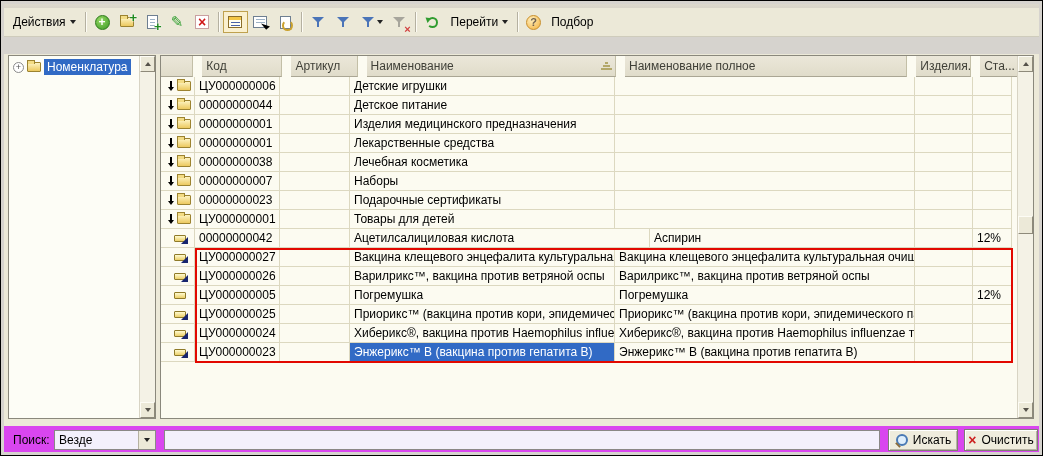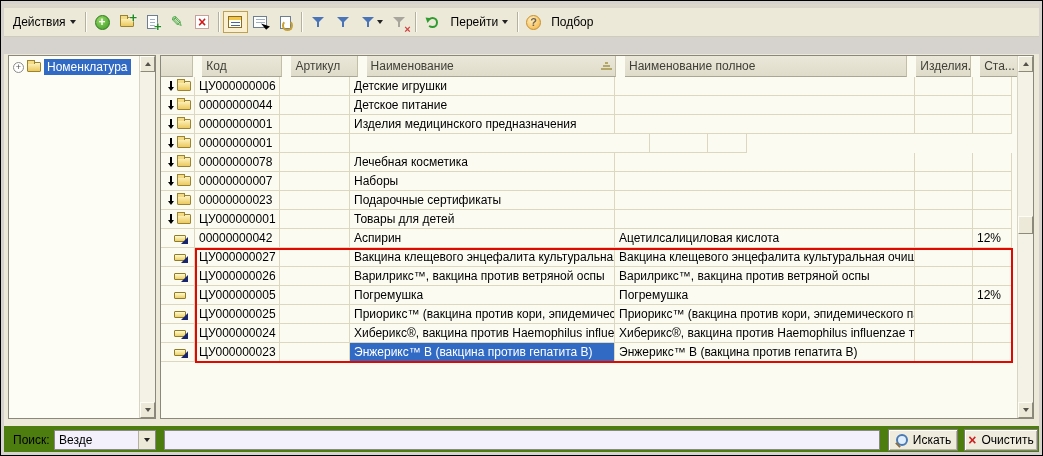--- a/index.html
+++ b/index.html
@@ -135,21 +135,21 @@
     border:1px solid #8f7a28; border-radius:1px; position:relative; flex:none; }
   .item-ic.with-arrow::after { content:""; position:absolute; right:-3px; bottom:-3px; width:0; height:0;
     border-left:7px solid transparent; border-bottom:7px solid #17256e; }
 
   .sel { background:#316ac5; color:#fff; }
 
   .highlight-box { position:absolute; left:34px; top:192px; width:818px; height:115px;
     border:2px solid #e20800; pointer-events:none; z-index:5; }
 
   
-  .searchbar { position:absolute; left:0; right:0; bottom:0; height:26px; background:#4d7c0f; }
+  .searchbar { position:absolute; left:0; right:0; bottom:0; height:26px; background:#d946ef; }
   .search-label { position:absolute; left:9px; top:7px; }
   .combo { position:absolute; left:50px; top:4px; width:102px; height:20px; background:#f3f0fc;
     border:1px solid #8a8886; display:flex; }
   .combo-value { flex:1; padding:2px 0 0 4px; white-space:nowrap; overflow:hidden; }
   .combo-btn { width:17px; background:#ece9d8; border-left:1px solid #b5b1a1;
     display:flex; align-items:center; justify-content:center; }
   .search-input { position:absolute; left:160px; top:4px; width:716px; height:20px; background:#f3f0fc;
     border:1px solid #8a8886; font-family:"Liberation Sans",sans-serif; font-size:12px; padding:0 4px; }
   .btn { position:absolute; top:3px; height:22px; background:#efecdd; border:1px solid #7f7d74;
     box-shadow:inset 1px 1px 0 #fff, inset -1px -1px 0 #b8b4a4;
@@ -345,30 +345,31 @@
           <div class="c c-nom"></div>
           <div class="c c-sta"></div>
         </div>
         <div class="trow">
           <div class="c c-icon">
                 <span class="go-arrow"></span>
                 <span class="row-folder-ic"></span>
               </div>
           <div class="c c-code">00000000001</div>
           <div class="c c-art"></div>
-          <div class="c c-full"></div>
-          <div class="c c-nom"></div>
-          <div class="c c-sta"></div>
-        </div>
-        <div class="trow">
-          <div class="c c-icon">
-                <span class="go-arrow"></span>
-                <span class="row-folder-ic"></span>
-              </div>
-          <div class="c c-code">00000000078</div>
+          <div class="c c-name">Лекарственные средства</div>
+          <div class="c c-full"></div>
+          <div class="c c-nom"></div>
+          <div class="c c-sta"></div>
+        </div>
+        <div class="trow">
+          <div class="c c-icon">
+                <span class="go-arrow"></span>
+                <span class="row-folder-ic"></span>
+              </div>
+          <div class="c c-code">00000000038</div>
           <div class="c c-art"></div>
           <div class="c c-name">Лечебная косметика</div>
           <div class="c c-full"></div>
           <div class="c c-nom"></div>
           <div class="c c-sta"></div>
         </div>
         <div class="trow">
           <div class="c c-icon">
                 <span class="go-arrow"></span>
                 <span class="row-folder-ic"></span>
@@ -403,22 +404,22 @@
           <div class="c c-full"></div>
           <div class="c c-nom"></div>
           <div class="c c-sta"></div>
         </div>
         <div class="trow">
           <div class="c c-icon">
                 <span class="item-ic with-arrow"></span>
               </div>
           <div class="c c-code">00000000042</div>
           <div class="c c-art"></div>
+          <div class="c c-full">Ацетилсалициловая кислота</div>
           <div class="c c-name">Аспирин</div>
-          <div class="c c-full">Ацетилсалициловая кислота</div>
           <div class="c c-nom"></div>
           <div class="c c-sta">12%</div>
         </div>
         <div class="trow">
           <div class="c c-icon">
                 <span class="item-ic with-arrow"></span>
               </div>
           <div class="c c-code">ЦУ000000027</div>
           <div class="c c-art"></div>
           <div class="c c-name">Вакцина клещевого энцефалита культуральная ...</div>

